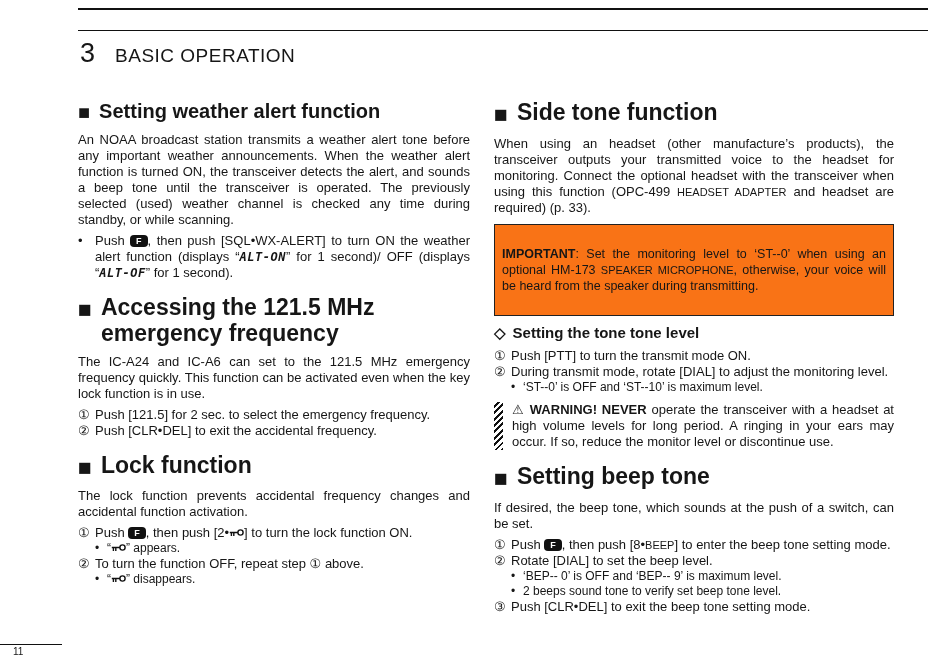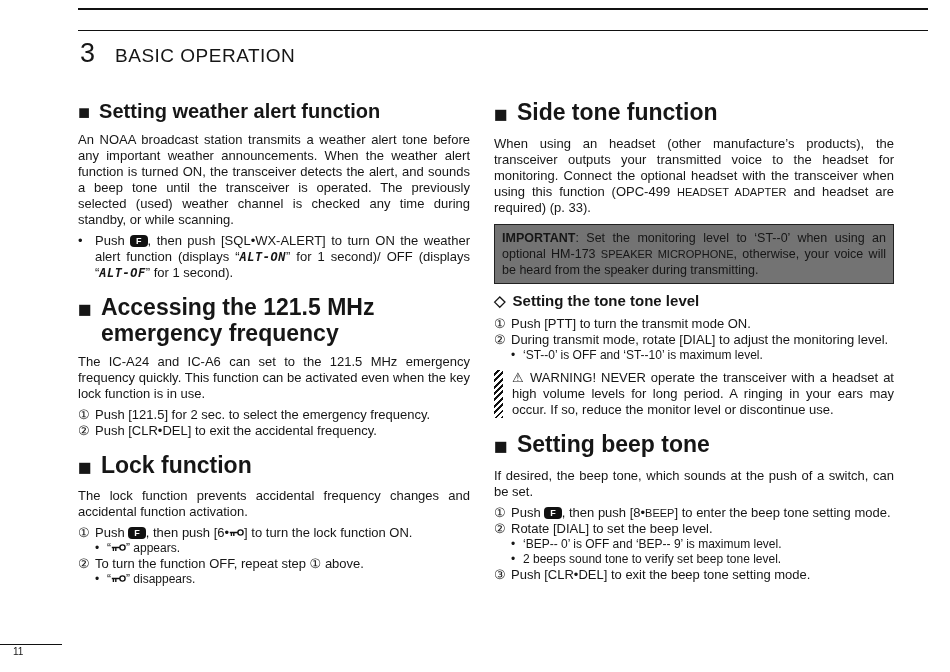--- a/index.html
+++ b/index.html
@@ -38,35 +38,35 @@
     font-size:9px; font-weight:bold; padding:0 6px; line-height:12px;
     vertical-align:1px;
   }
   .lcd {
     font-family:"DejaVu Sans Mono", monospace;
     font-style:italic; font-weight:bold; font-size:12px; letter-spacing:.5px;
   }
   .sc { font-size:11px; }
 
   .imp {
-    border:1px solid #222; background:#737373;
-    padding:5px 7px; margin:8px 0 8px;
+    border:1px solid #222; background:#f97316;
+    padding:21px 7px; margin:8px 0 8px;
     font-size:12.5px; line-height:16px; text-align:justify;
   }
   .impl { font-weight:bold; }
 
   .subhead { font-weight:bold; font-size:15px; display:flex; gap:7px; margin:8px 0 6px; }
 
   .warn { display:flex; margin:7px 0 8px; }
   .warn .hatch {
     flex:0 0 9px; margin-right:9px;
     background:repeating-linear-gradient(135deg,#ffffff 0 2.5px,#111111 2.5px 4.5px);
   }
   .warn .wtext { font-size:13px; line-height:16px; text-align:justify; }
-  .wlabel { font-weight:normal;margin-top:31px; }
+  .wlabel { font-weight:bold;margin-top:31px; }
 
   .keysvg { vertical-align:baseline; }
 
   .footer-rule { position:absolute; left:0; bottom:27px; width:62px; height:1px; background:#111; }
   .pagenum { position:absolute; left:13px; bottom:15px; font-size:10px; }
 </style>
 </head>
 <body>
 
 <div class="rule rule-a"></div>
@@ -110,21 +110,21 @@
     </div>
 
     <div class="sect">
       <h2 class="h h-lg">
           <span class="sq">■</span>
           <span>Lock function</span>
         </h2>
       <p class="body">The lock function prevents accidental frequency changes and accidental function activation.</p>
       <div class="hang">
         <span class="mark">①</span>
-        <span><span>Push </span><span class="fkey">F</span><span>, then push [6•</span><svg class="keysvg" width="15" height="9" viewBox="0 0 15 9">
+        <span><span>Push </span><span class="fkey">F</span><span>, then push [2•</span><svg class="keysvg" width="15" height="9" viewBox="0 0 15 9">
               <circle cx="11.5" cy="4.5" r="2.6" fill="none" stroke="#111" stroke-width="1.4"></circle>
               <path d="M9 4.5 H0.8 M2.4 4.5 V8 M4.8 4.5 V8" stroke="#111" stroke-width="1.4" fill="none"></path>
             </svg><span>] to turn the lock function ON.</span></span>
       </div>
       <div class="hang sub">
         <span class="mark">•</span>
         <span><span>“</span><svg class="keysvg" width="15" height="9" viewBox="0 0 15 9">
               <circle cx="11.5" cy="4.5" r="2.6" fill="none" stroke="#111" stroke-width="1.4"></circle>
               <path d="M9 4.5 H0.8 M2.4 4.5 V8 M4.8 4.5 V8" stroke="#111" stroke-width="1.4" fill="none"></path>
             </svg><span>” appears.</span></span>

